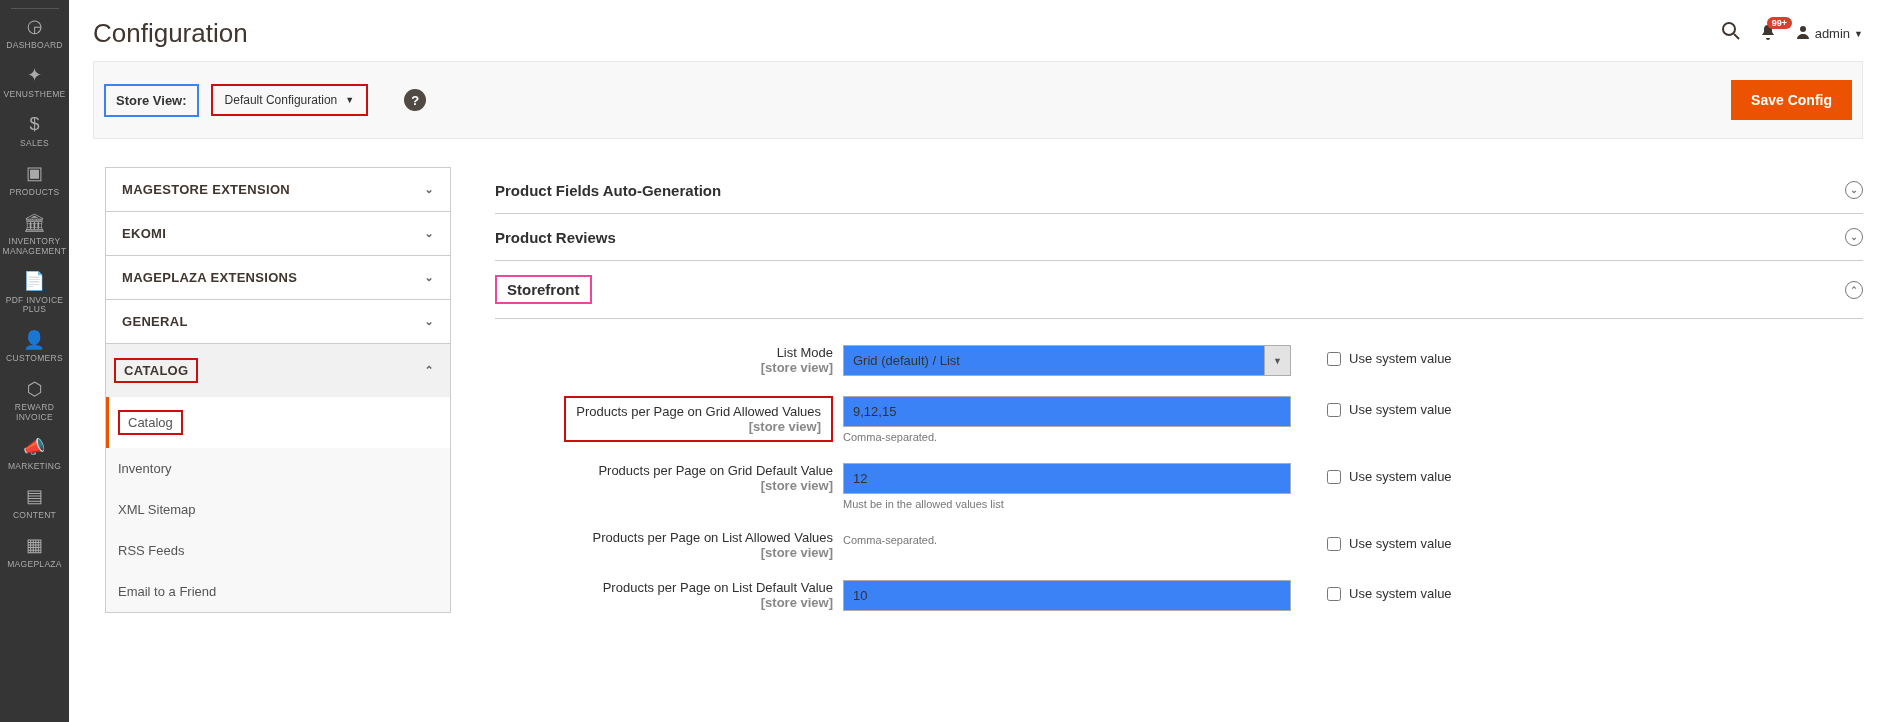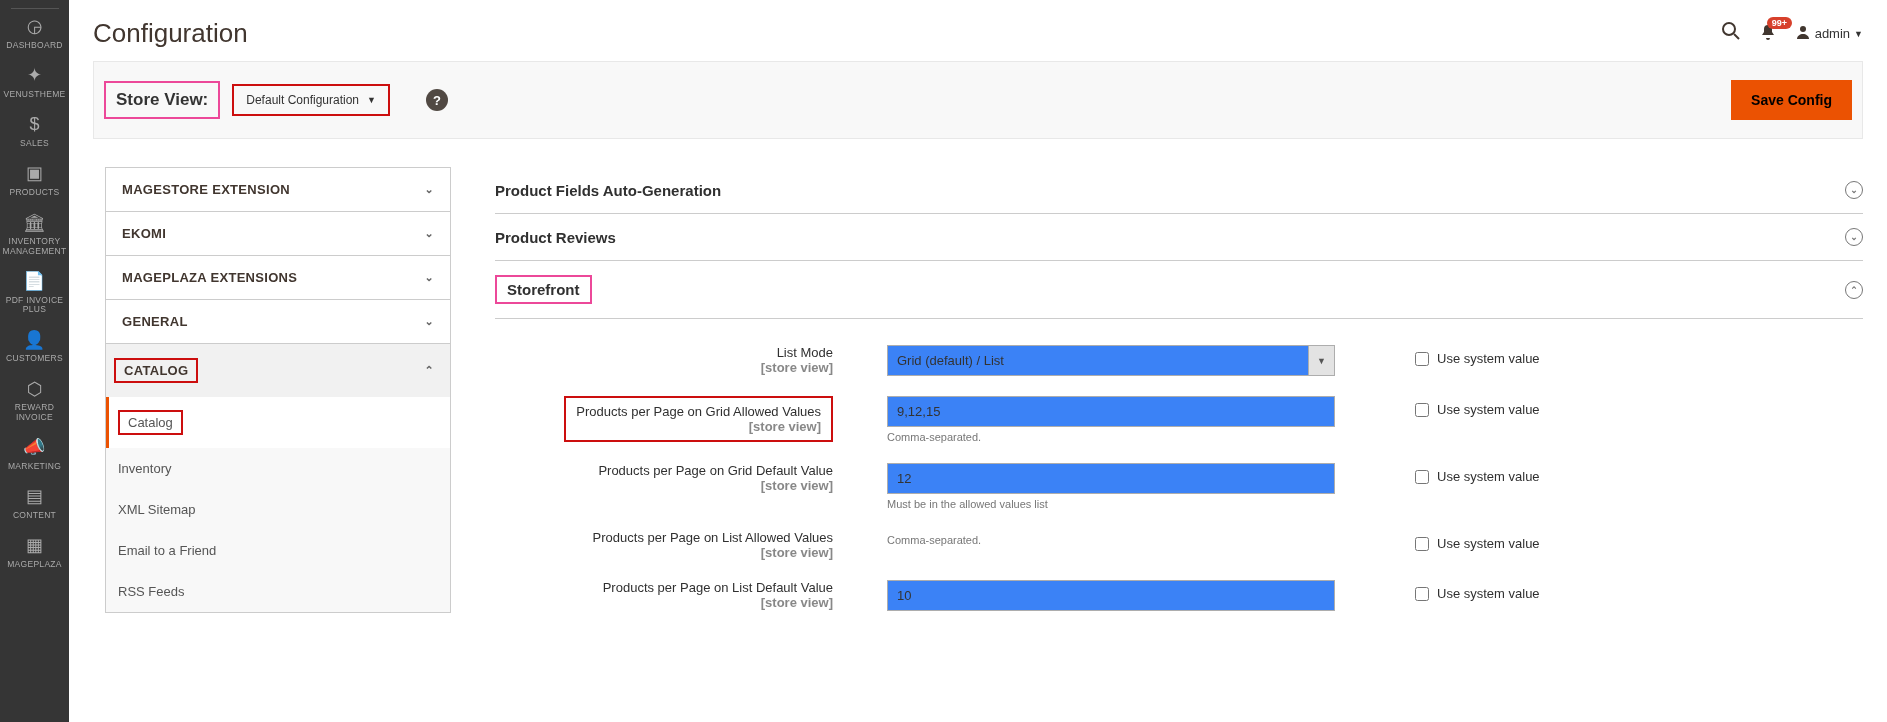--- a/index.html
+++ b/index.html
@@ -20,26 +20,26 @@
 .header-row h1 { font-size: 26px; font-weight: 400; color: #41362f; }
 .header-actions { display: flex; align-items: center; gap: 18px; }
 .header-icon { font-size: 18px; cursor: pointer; color: #41362f; }
 .notif { position: relative; cursor: pointer; }
 .notif-badge { position: absolute; top: -6px; left: 8px; background: #d7402b; color: #fff; font-size: 9px; padding: 1px 5px; border-radius: 8px; font-weight: bold; }
 .account { display: flex; align-items: center; gap: 4px; font-size: 13px; cursor: pointer; }
 
 
 .storebar { background: #f8f8f8; border: 1px solid #e8e8e8; padding: 18px 10px; margin-bottom: 28px; display: flex; align-items: center; }
 .storebar-left { display: flex; align-items: center; gap: 12px; }
-.sv-label { border: 2px solid #ec4899; padding: 7px 10px; font-size: 17px; font-weight: 600; }
+.sv-label { border: 2px solid #3b82f6; padding: 7px 10px; font-size: 13px; font-weight: 600; }
 .sv-select { border: 2px solid #cc0e0e; padding: 7px 12px; font-size: 12px; display: flex; align-items: center; gap: 8px; cursor: pointer; }
 .sv-select .caret { font-size: 9px; }
 .help-icon { width: 22px; height: 22px; border-radius: 50%; background: #514943; color: #fff; display: flex; align-items: center; justify-content: center; font-size: 13px; font-weight: bold; margin-left: 24px; cursor: pointer; }
 .storebar .spacer { flex: 1; }
-.btn-save { background: #eb5202; color: #000000; border: none; padding: 12px 20px; font-size: 14px; font-weight: 600; cursor: pointer; }
+.btn-save { background: #eb5202; color: #ffffff; border: none; padding: 12px 20px; font-size: 14px; font-weight: 600; cursor: pointer; }
 
 
 .columns { display: flex; gap: 24px; padding-left: 12px; }
 .left-col { width: 346px; }
 .right-col { flex: 1; margin-left: 20px; }
 
 
 .acc-tab { border: 1px solid #ccc; border-bottom: none; padding: 14px 16px; font-size: 13px; font-weight: 700; letter-spacing: 0.3px; color: #41362f; display: flex; justify-content: space-between; align-items: center; cursor: pointer; }
 .acc-tab:last-of-type { border-bottom: 1px solid #ccc; }
 .acc-tab.active { background: #f1f1f1; }
@@ -50,21 +50,21 @@
 .sub-item.current { border-left: 3px solid #eb5202; background: #fff; padding-left: 9px; }
 .sub-item.current .sub-label { border: 2px solid #cc0e0e; padding: 3px 8px; display: inline-block; }
 
 
 .section-head { border-bottom: 1px solid #ccc; padding: 14px 0; font-size: 15px; font-weight: 600; color: #303030; display: flex; justify-content: space-between; align-items: center; cursor: pointer; }
 .section-head .circ { width: 18px; height: 18px; border: 1.5px solid #777; border-radius: 50%; display: flex; align-items: center; justify-content: center; font-size: 9px; color: #777; }
 .section-head.storefront .title { border: 2px solid #ec4899; padding: 4px 10px; }
 
 
 .fields { padding-top: 26px; }
-.field-row { display: flex; align-items: flex-start; margin-bottom: 20px; gap: 44px; }
+.field-row { display: flex; align-items: flex-start; margin-bottom: 20px; }
 .field-label { width: 348px; text-align: right; padding-right: 10px; font-size: 13px; color: #303030; }
 .field-label .scope { display: block; font-size: 13px; color: #888; font-weight: bold; }
 .field-label.highlighted { }
 .field-label.highlighted .label-inner { border: 2px solid #cc0e0e; padding: 6px 10px; display: inline-block; }
 .field-control { width: 448px; }
 .field-control input.text, .field-control .select { width: 100%; border: 1px solid #adadad; padding: 7px 9px; font-size: 13px; color: #333; background: #3b82f6; }
 .field-control .select { display: flex; justify-content: space-between; align-items: center; cursor: pointer; padding: 0; }
 .field-control .select .val { padding: 7px 9px; }
 .field-control .select .dd { background: #e3e3e3; border-left: 1px solid #adadad; width: 26px; align-self: stretch; display: flex; align-items: center; justify-content: center; font-size: 9px; color: #555; }
 .field-note { font-size: 11px; color: #777; margin-top: 4px; }
@@ -194,24 +194,24 @@
         <div class="sub-item current">
           <span class="sub-label">Catalog</span>
         </div>
         <div class="sub-item">
           <span>Inventory</span>
         </div>
         <div class="sub-item">
           <span>XML Sitemap</span>
         </div>
         <div class="sub-item">
+          <span>RSS Feeds</span>
+        </div>
+        <div class="sub-item">
           <span>Email to a Friend</span>
-        </div>
-        <div class="sub-item">
-          <span>RSS Feeds</span>
         </div>
       </div>
     </div>
 
     <div class="right-col">
       <div class="section-head">
         <span class="title">Product Fields Auto-Generation</span>
         <span class="circ">⌄</span>
       </div>
       <div class="section-head">

